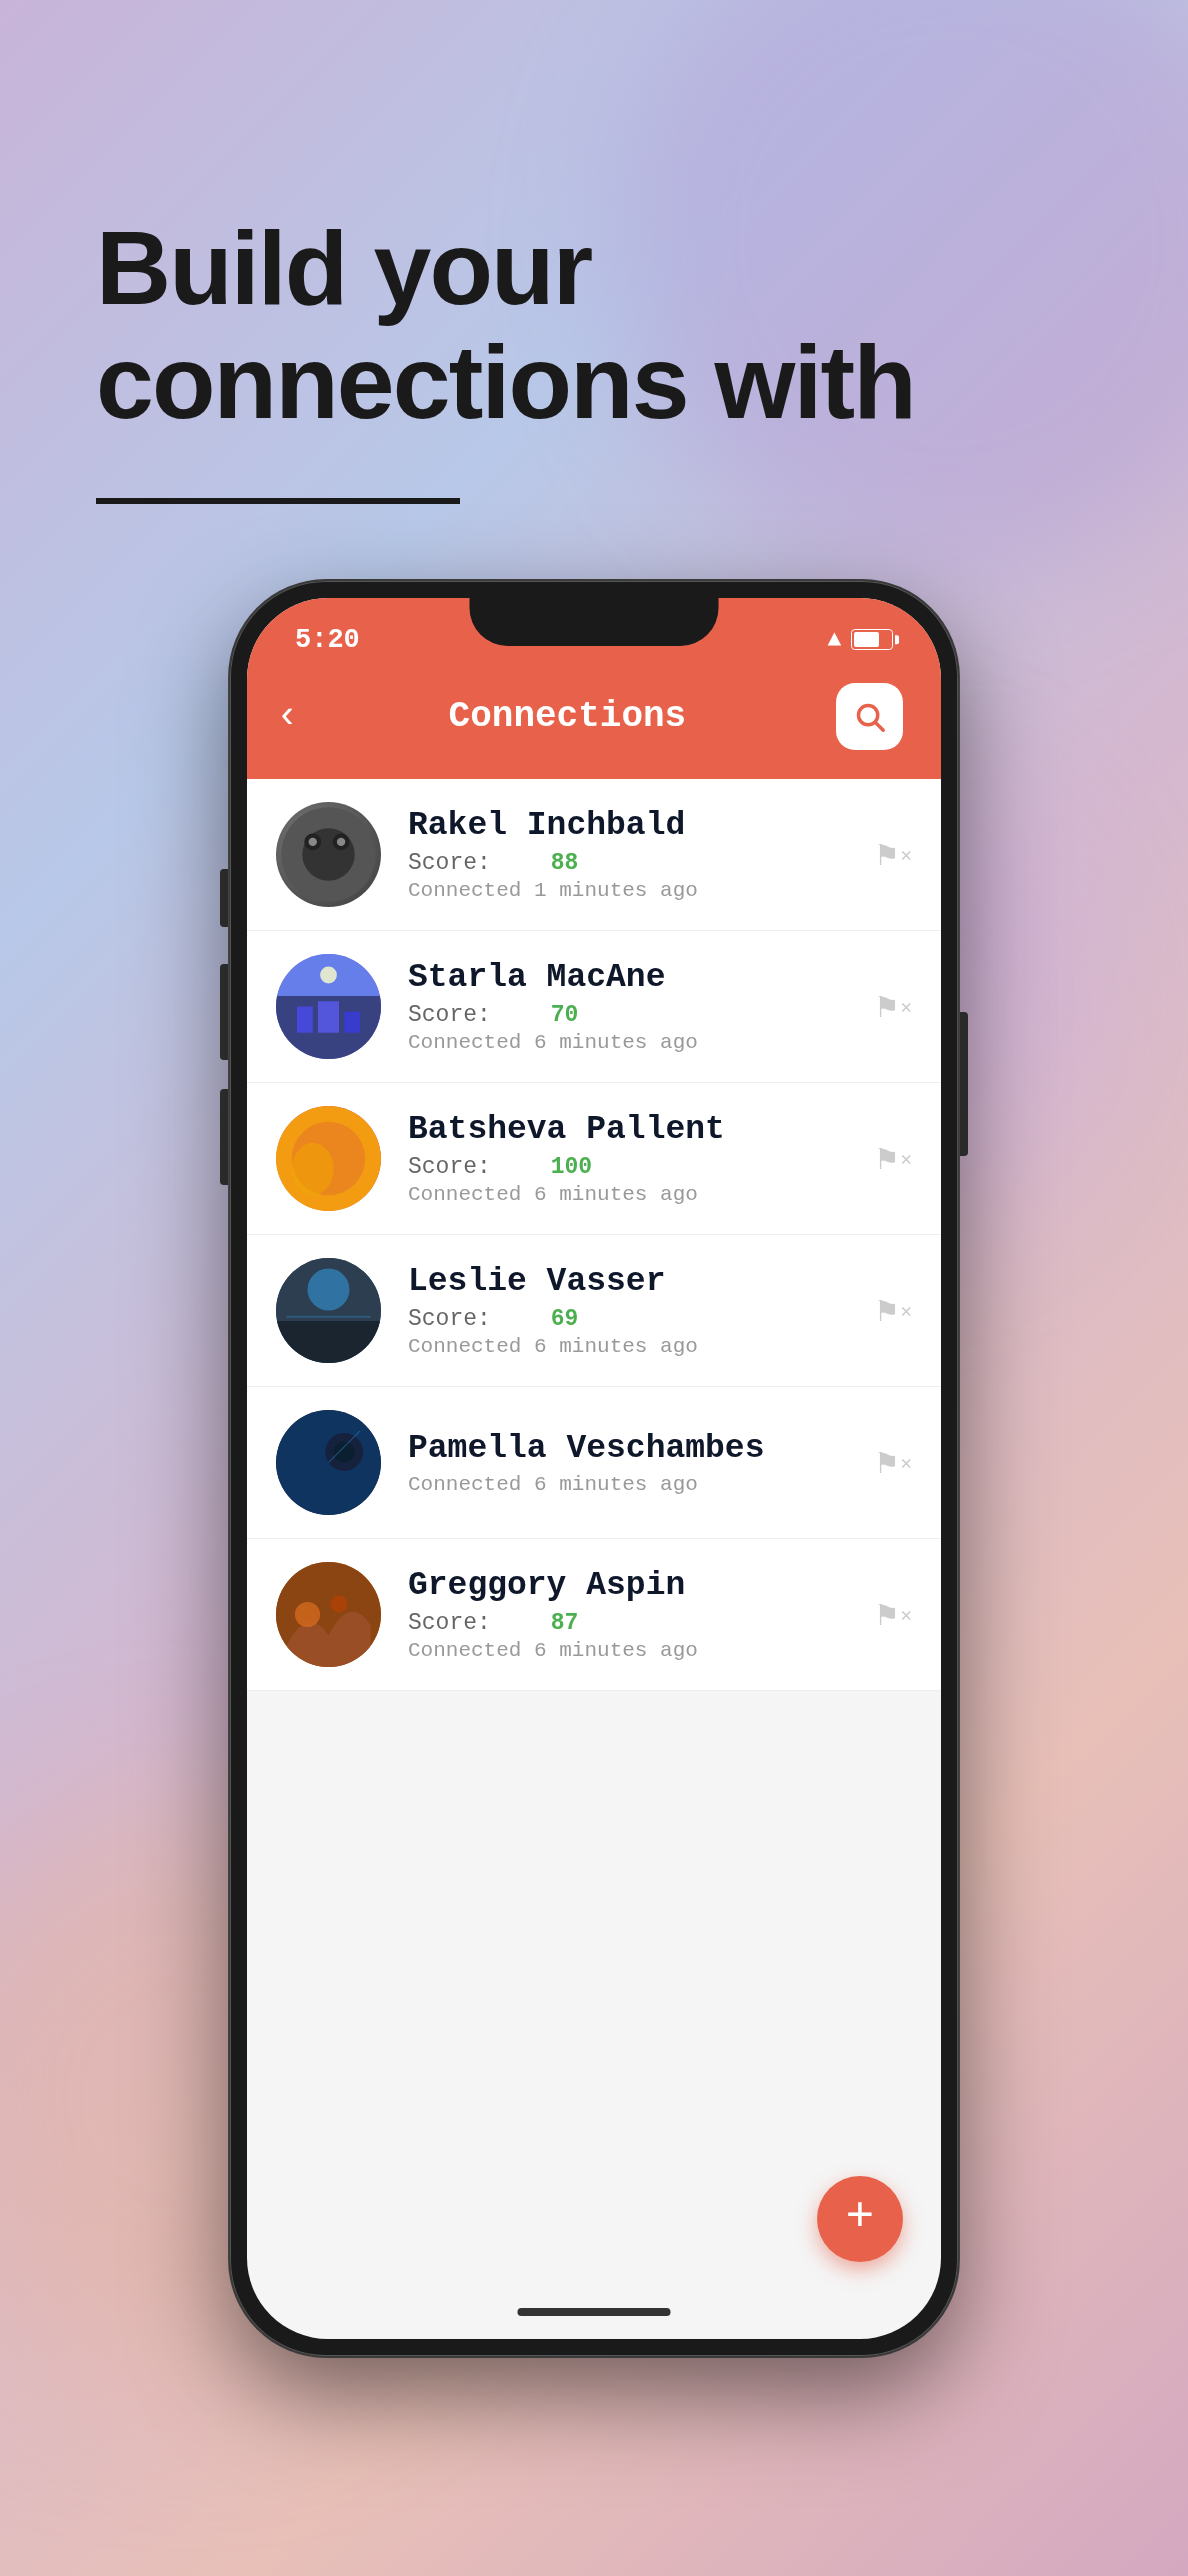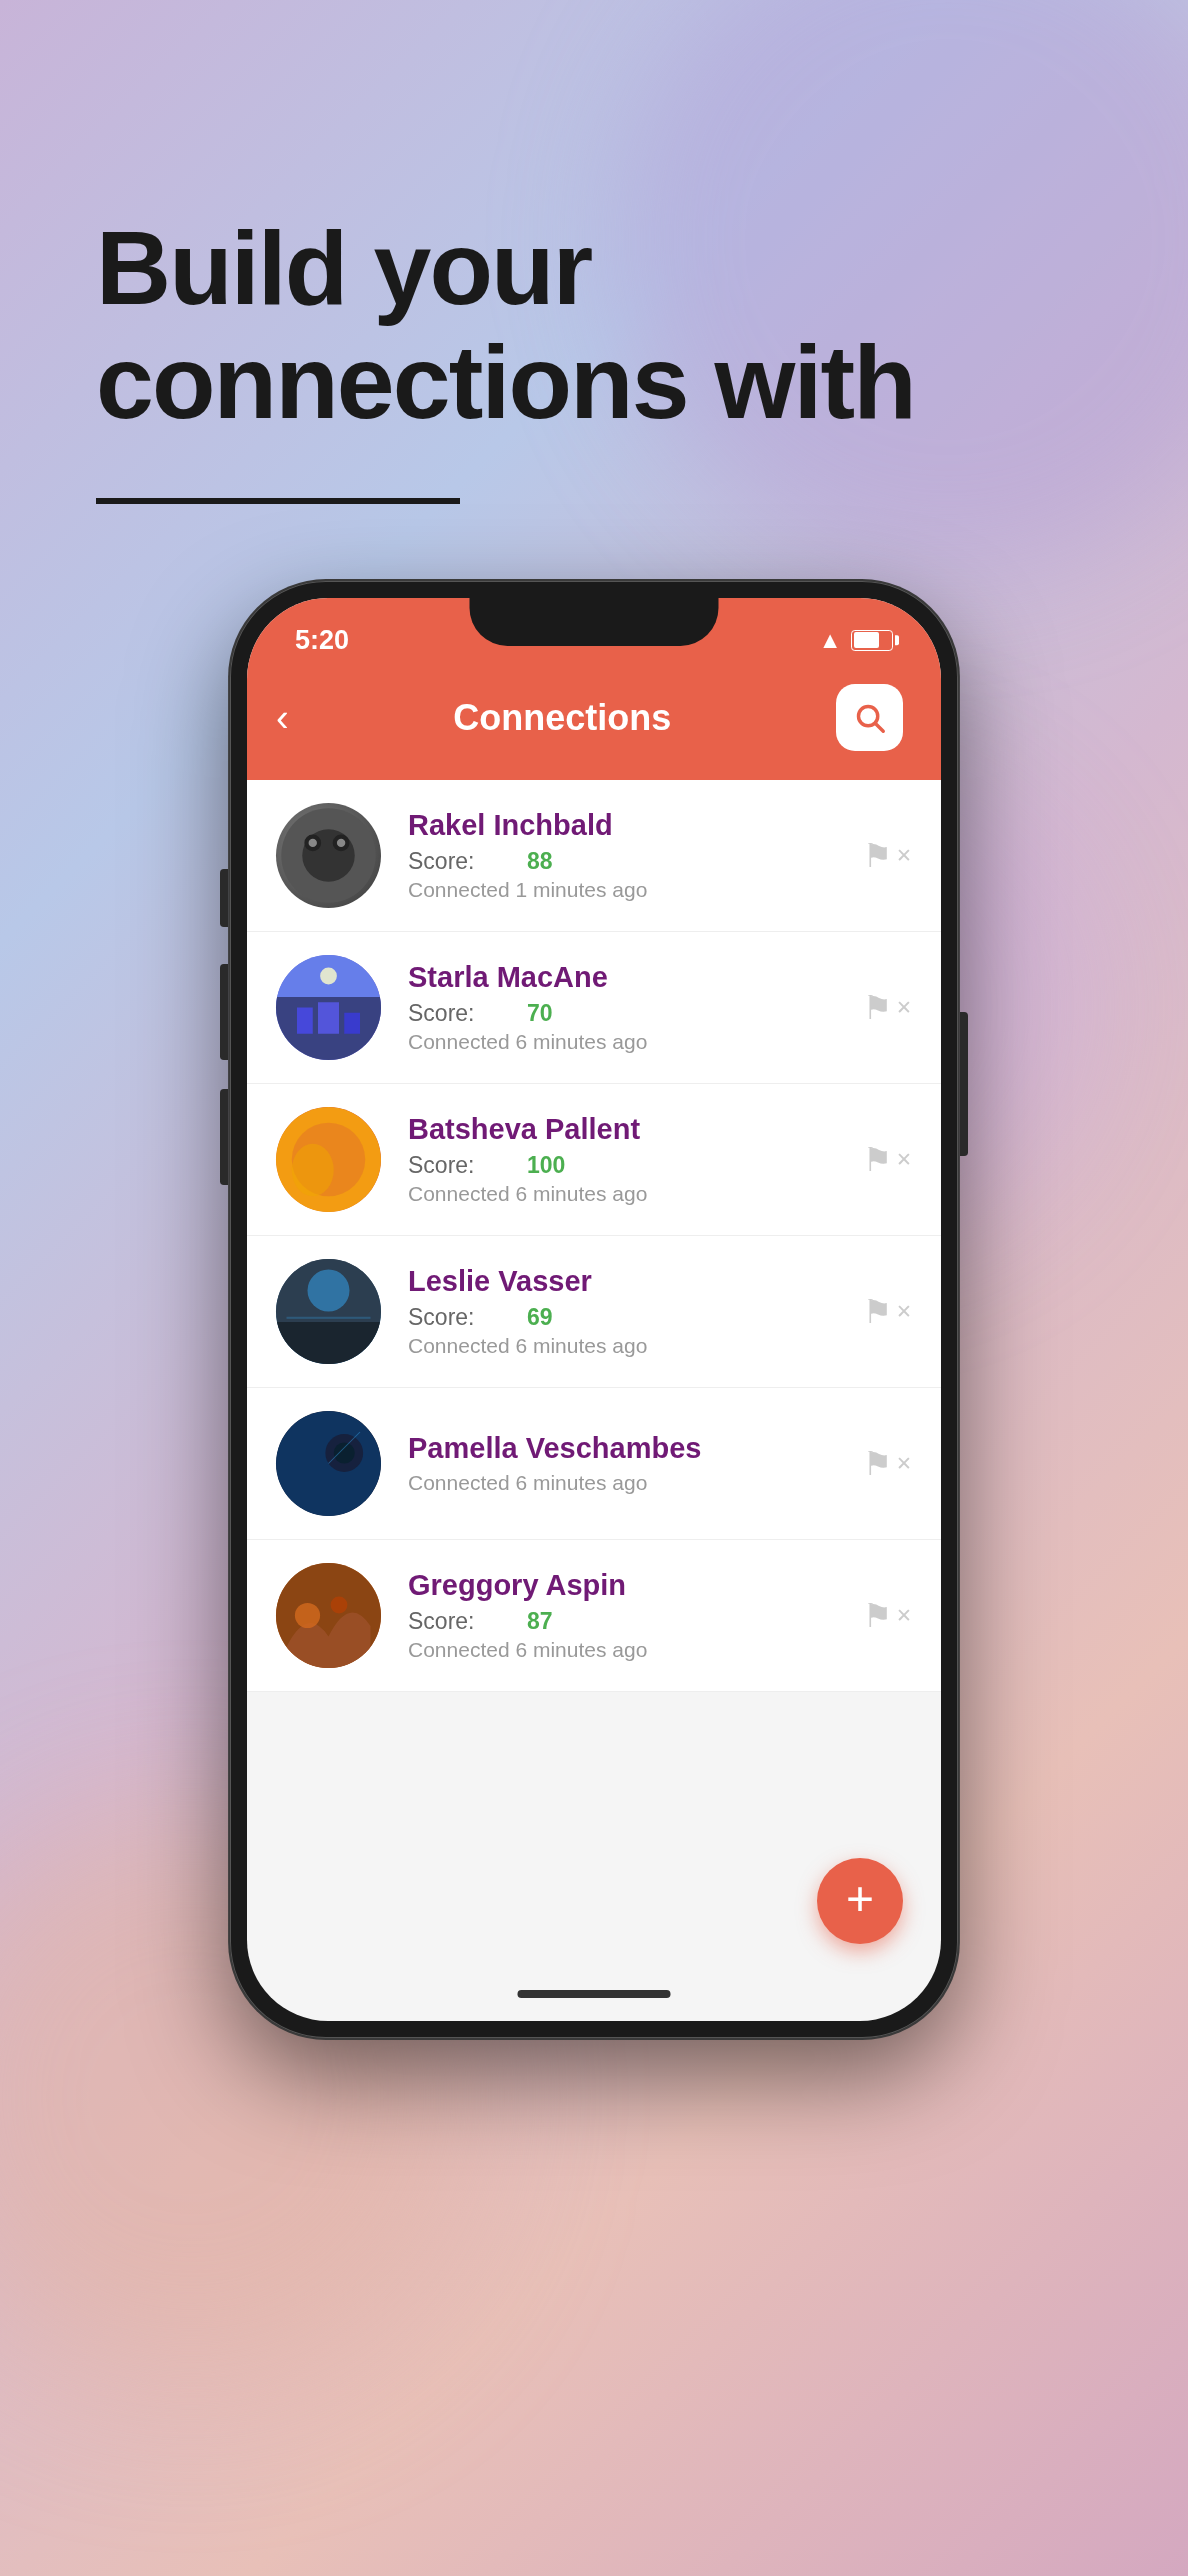--- a/index.html
+++ b/index.html
@@ -75,29 +75,30 @@
 
     
     .phone-container {
       display: flex;
       justify-content: center;
       margin-top: 38px;
     }
 
     .phone {
       width: 728px;
-      height: 1457px;
+      height: 1775px;
       background: #1a1a1a;
       border-radius: 96px;
       padding: 17px;
       box-shadow:
         0 0 0 1.9px #3a3a3a,
         0 38px 96px rgba(0,0,0,0.5),
         inset 0 0 0 1px #555;
       position: relative;
+      font-family: Liberation Mono, monospace;
     }
 
     .phone-screen {
       width: 100%;
       height: 100%;
       background: #f5f5f5;
       border-radius: 81px;
       overflow: hidden;
       position: relative;
     }
@@ -230,23 +231,23 @@
       overflow: hidden;
       flex-shrink: 0;
       margin-right: 27px;
     }
 
     .conn-info {
       flex: 1;
     }
 
     .conn-name {
-      font-size: 29px;
+      font-size: 33px;
       font-weight: 600;
-      color: #701a75;
+      color: #0f172a;
       margin-bottom: 5.8px;
     }
 
     .conn-score {
       font-size: 23px;
       color: #666;
       margin-bottom: 3.8px;
     }
 
     .conn-score span {

